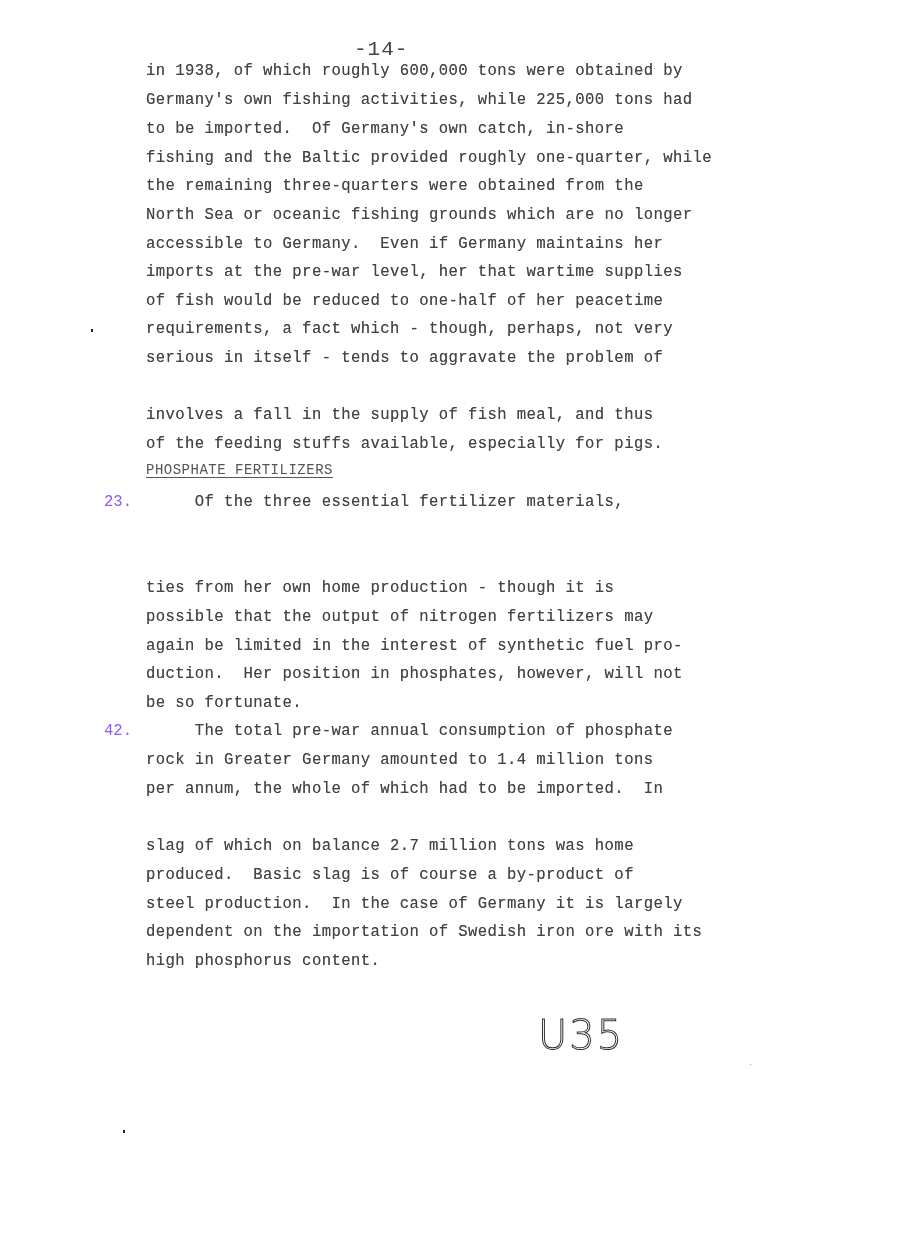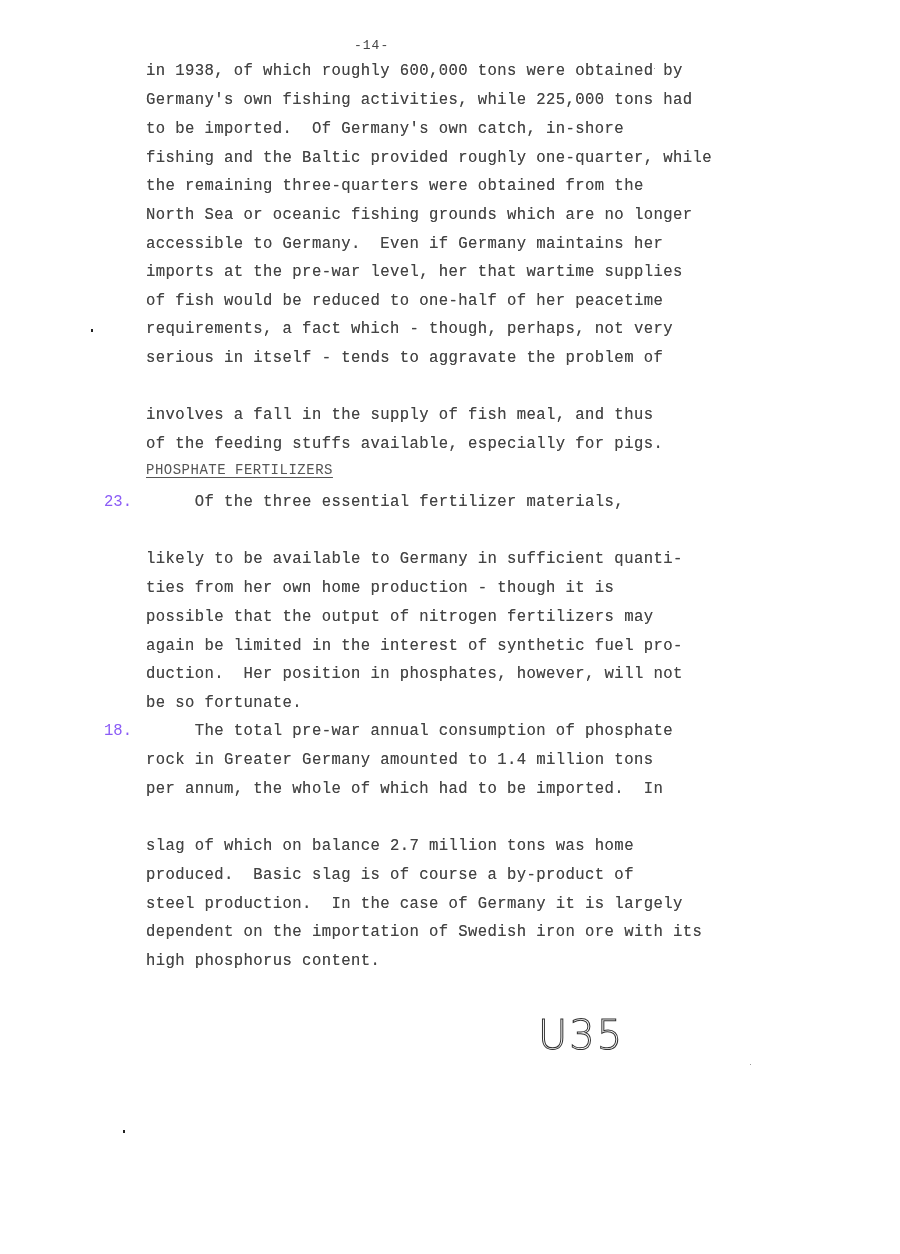--- a/index.html
+++ b/index.html
@@ -18,21 +18,21 @@
     .page {
       position: absolute;
       left: 0; top: 0;
       width: 900px;
       height: 1254px;
     }
     .page-number {
       position: absolute;
       left: 354px;
       top: 38px;
-      font-size: 13px;
+      font-size: 21px;
       letter-spacing: 1px;
       color: #444;
       font-family: Liberation Mono, monospace;
     }
     .line {
       position: absolute;
       left: 146px;
       font-size: 15.6px;
       white-space: pre;
       letter-spacing: 0.4px;
@@ -92,28 +92,27 @@
   <div class="line" style="top:292px">of fish would be reduced to one-half of her peacetime</div>
   <div class="line" style="top:320px">requirements, a fact which - though, perhaps, not very</div>
   <div class="line" style="top:349px">serious in itself - tends to aggravate the problem of</div>
   <div class="line" style="top:406px">involves a fall in the supply of fish meal, and thus</div>
   <div class="line" style="top:435px">of the feeding stuffs available, especially for pigs.</div>
 
   <div class="heading">PHOSPHATE FERTILIZERS</div>
 
   <div class="para-num" style="top:493px">23.</div>
   <div class="line" style="top:493px">     Of the three essential fertilizer materials,</div>
-  <div class="line" style="top:550px">likely to be available to Germany in sufficient quanti-</div>
   <div class="line" style="top:579px">ties from her own home production - though it is</div>
   <div class="line" style="top:608px">possible that the output of nitrogen fertilizers may</div>
   <div class="line" style="top:637px">again be limited in the interest of synthetic fuel pro-</div>
   <div class="line" style="top:665px">duction.  Her position in phosphates, however, will not</div>
   <div class="line" style="top:694px">be so fortunate.</div>
 
-  <div class="para-num" style="top:722px">18.</div>
+  <div class="para-num" style="top:722px">42.</div>
   <div class="line" style="top:722px">     The total pre-war annual consumption of phosphate</div>
   <div class="line" style="top:751px">rock in Greater Germany amounted to 1.4 million tons</div>
   <div class="line" style="top:780px">per annum, the whole of which had to be imported.  In</div>
   <div class="line" style="top:837px">slag of which on balance 2.7 million tons was home</div>
   <div class="line" style="top:866px">produced.  Basic slag is of course a by-product of</div>
   <div class="line" style="top:895px">steel production.  In the case of Germany it is largely</div>
   <div class="line" style="top:923px">dependent on the importation of Swedish iron ore with its</div>
   <div class="line" style="top:952px">high phosphorus content.</div>
 
   <div class="handwritten">U35</div>

